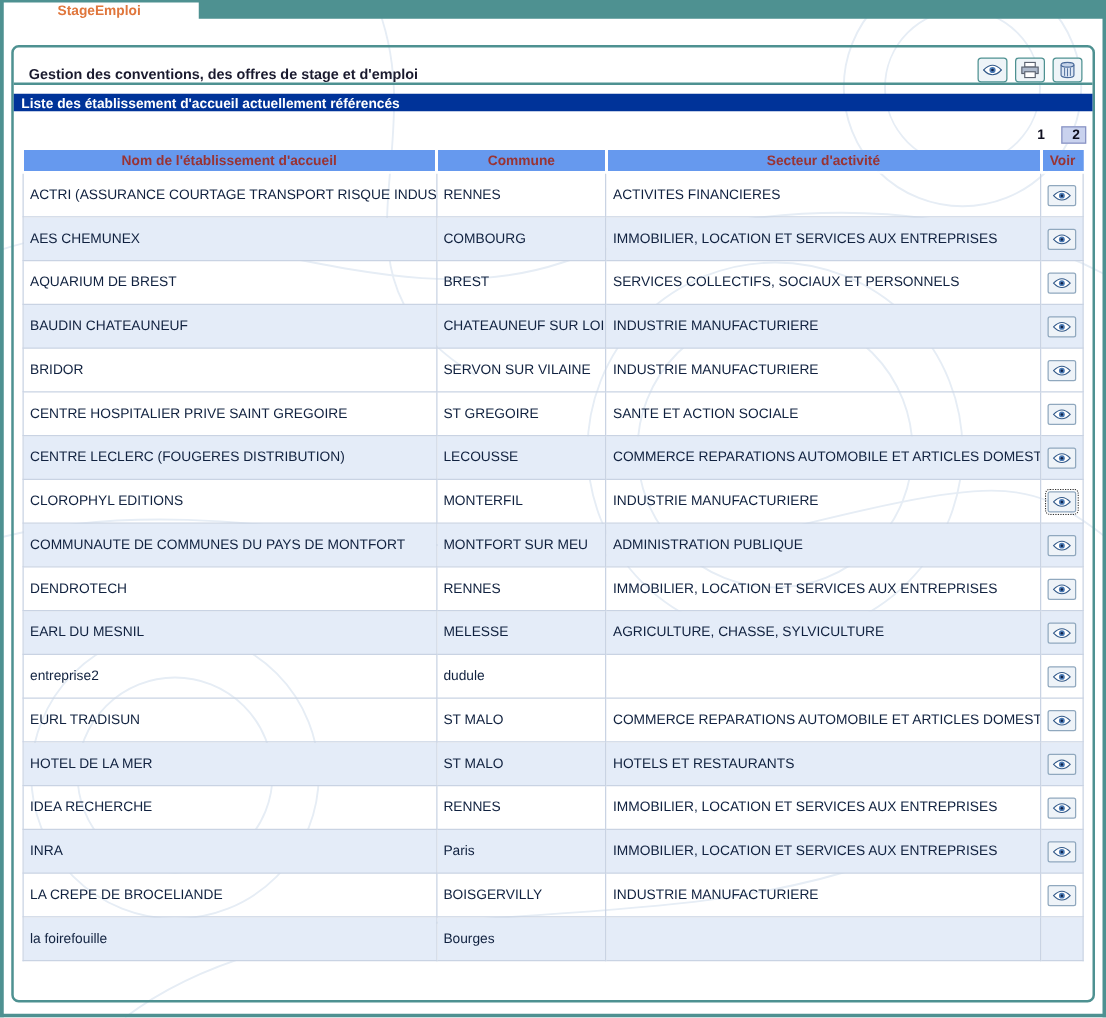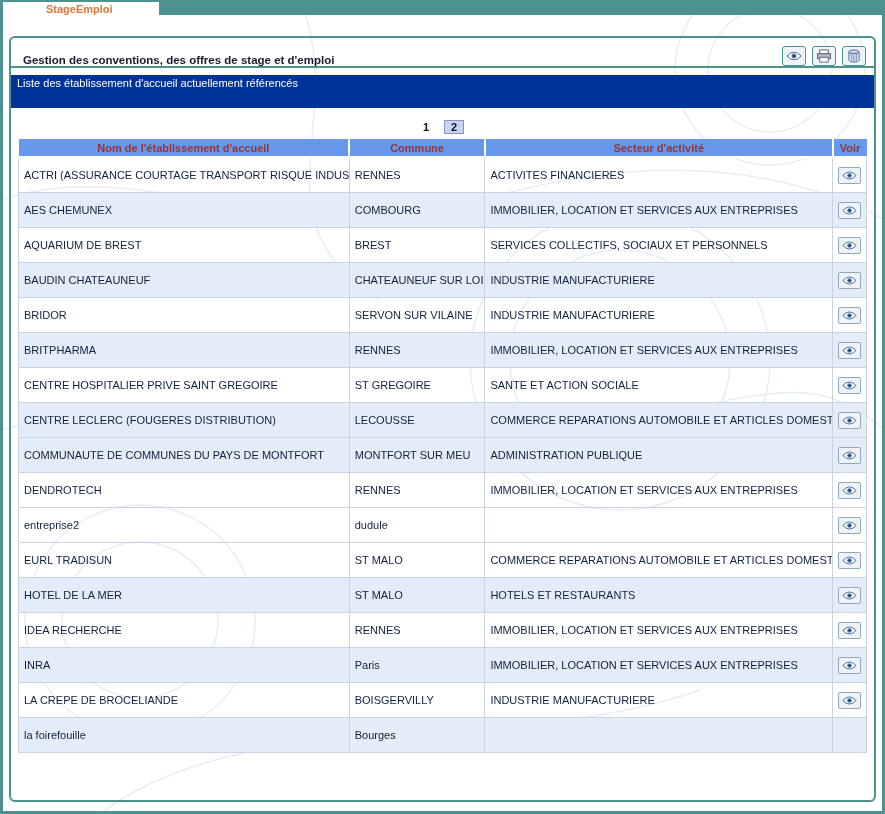--- a/index.html
+++ b/index.html
@@ -27,25 +27,25 @@
     display:flex;justify-content:space-between;align-items:flex-end;
     height:28px;padding:0 8px 0 12px;border-bottom:2px solid #4e9191;
   }
   .panel-title{font-size:11.5px;font-weight:bold;color:#1a1a2e;}
   .panel-toolbar{display:flex;gap:6px;}
   .tool-btn{
     width:24px;height:20px;background:#eef4f8;border:1px solid #4e9191;border-radius:3px;
     display:inline-flex;align-items:center;justify-content:center;cursor:pointer;padding:0;
   }
   .section-bar{
-    margin-top:7px;height:33px;line-height:16px;background:#003399;color:#ffffff;
-    font-size:11px;font-weight:normal;padding-left:6px;
+    margin-top:7px;height:14px;line-height:16px;background:#003399;color:#ffffff;
+    font-size:11px;font-weight:bold;padding-left:6px;
   }
   .pagination{
-    margin:12px 0 5px 0;text-align:center;font-size:11px;color:#101020;
+    margin:12px 0 5px 0;text-align:right;font-size:11px;color:#101020;
   }
   .page-num{display:inline-block;min-width:10px;margin:0 5px;cursor:pointer;}
   .page-num.current{font-weight:bold;}
   .page-num.boxed{
     background:#c9d2ee;border:1px solid #8a94c4;padding:0 4px;font-weight:bold;
   }
   .data-table{
     width:calc(100% - 14px);margin:2px auto 0 auto;border-collapse:collapse;
     table-layout:fixed;background:transparent;
   }
@@ -207,34 +207,20 @@
     <td class="col-voir">
       <button class="voir-btn">
         <svg width="15" height="9" viewBox="0 0 18 10">
           <path d="M1 5 Q9 -3.5 17 5 Q9 13.5 1 5 Z" fill="#ffffff" stroke="#335a8a" stroke-width="1"></path>
           <circle cx="9" cy="5" r="2.8" fill="#4a7ab5"></circle>
           <circle cx="9" cy="5" r="1.2" fill="#10234a"></circle>
         </svg>
       </button>
     </td>
   </tr>
-        <tr class="data-row alt">
-    <td class="col-name">BRITPHARMA</td>
-    <td class="col-commune">RENNES</td>
-    <td class="col-secteur">IMMOBILIER, LOCATION ET SERVICES AUX ENTREPRISES</td>
-    <td class="col-voir">
-      <button class="voir-btn">
-        <svg width="15" height="9" viewBox="0 0 18 10">
-          <path d="M1 5 Q9 -3.5 17 5 Q9 13.5 1 5 Z" fill="#ffffff" stroke="#335a8a" stroke-width="1"></path>
-          <circle cx="9" cy="5" r="2.8" fill="#4a7ab5"></circle>
-          <circle cx="9" cy="5" r="1.2" fill="#10234a"></circle>
-        </svg>
-      </button>
-    </td>
-  </tr>
         <tr class="data-row">
     <td class="col-name">CENTRE HOSPITALIER PRIVE SAINT GREGOIRE</td>
     <td class="col-commune">ST GREGOIRE</td>
     <td class="col-secteur">SANTE ET ACTION SOCIALE</td>
     <td class="col-voir">
       <button class="voir-btn">
         <svg width="15" height="9" viewBox="0 0 18 10">
           <path d="M1 5 Q9 -3.5 17 5 Q9 13.5 1 5 Z" fill="#ffffff" stroke="#335a8a" stroke-width="1"></path>
           <circle cx="9" cy="5" r="2.8" fill="#4a7ab5"></circle>
           <circle cx="9" cy="5" r="1.2" fill="#10234a"></circle>
@@ -249,20 +235,34 @@
     <td class="col-voir">
       <button class="voir-btn">
         <svg width="15" height="9" viewBox="0 0 18 10">
           <path d="M1 5 Q9 -3.5 17 5 Q9 13.5 1 5 Z" fill="#ffffff" stroke="#335a8a" stroke-width="1"></path>
           <circle cx="9" cy="5" r="2.8" fill="#4a7ab5"></circle>
           <circle cx="9" cy="5" r="1.2" fill="#10234a"></circle>
         </svg>
       </button>
     </td>
   </tr>
+        <tr class="data-row">
+    <td class="col-name">CLOROPHYL EDITIONS</td>
+    <td class="col-commune">MONTERFIL</td>
+    <td class="col-secteur">INDUSTRIE MANUFACTURIERE</td>
+    <td class="col-voir">
+      <button class="voir-btn focused">
+        <svg width="15" height="9" viewBox="0 0 18 10">
+          <path d="M1 5 Q9 -3.5 17 5 Q9 13.5 1 5 Z" fill="#ffffff" stroke="#335a8a" stroke-width="1"></path>
+          <circle cx="9" cy="5" r="2.8" fill="#4a7ab5"></circle>
+          <circle cx="9" cy="5" r="1.2" fill="#10234a"></circle>
+        </svg>
+      </button>
+    </td>
+  </tr>
         <tr class="data-row alt">
     <td class="col-name">COMMUNAUTE DE COMMUNES DU PAYS DE MONTFORT</td>
     <td class="col-commune">MONTFORT SUR MEU</td>
     <td class="col-secteur">ADMINISTRATION PUBLIQUE</td>
     <td class="col-voir">
       <button class="voir-btn">
         <svg width="15" height="9" viewBox="0 0 18 10">
           <path d="M1 5 Q9 -3.5 17 5 Q9 13.5 1 5 Z" fill="#ffffff" stroke="#335a8a" stroke-width="1"></path>
           <circle cx="9" cy="5" r="2.8" fill="#4a7ab5"></circle>
           <circle cx="9" cy="5" r="1.2" fill="#10234a"></circle>
@@ -277,20 +277,34 @@
     <td class="col-voir">
       <button class="voir-btn">
         <svg width="15" height="9" viewBox="0 0 18 10">
           <path d="M1 5 Q9 -3.5 17 5 Q9 13.5 1 5 Z" fill="#ffffff" stroke="#335a8a" stroke-width="1"></path>
           <circle cx="9" cy="5" r="2.8" fill="#4a7ab5"></circle>
           <circle cx="9" cy="5" r="1.2" fill="#10234a"></circle>
         </svg>
       </button>
     </td>
   </tr>
+        <tr class="data-row alt">
+    <td class="col-name">EARL DU MESNIL</td>
+    <td class="col-commune">MELESSE</td>
+    <td class="col-secteur">AGRICULTURE, CHASSE, SYLVICULTURE</td>
+    <td class="col-voir">
+      <button class="voir-btn">
+        <svg width="15" height="9" viewBox="0 0 18 10">
+          <path d="M1 5 Q9 -3.5 17 5 Q9 13.5 1 5 Z" fill="#ffffff" stroke="#335a8a" stroke-width="1"></path>
+          <circle cx="9" cy="5" r="2.8" fill="#4a7ab5"></circle>
+          <circle cx="9" cy="5" r="1.2" fill="#10234a"></circle>
+        </svg>
+      </button>
+    </td>
+  </tr>
         <tr class="data-row">
     <td class="col-name">entreprise2</td>
     <td class="col-commune">dudule</td>
     <td class="col-secteur"></td>
     <td class="col-voir">
       <button class="voir-btn">
         <svg width="15" height="9" viewBox="0 0 18 10">
           <path d="M1 5 Q9 -3.5 17 5 Q9 13.5 1 5 Z" fill="#ffffff" stroke="#335a8a" stroke-width="1"></path>
           <circle cx="9" cy="5" r="2.8" fill="#4a7ab5"></circle>
           <circle cx="9" cy="5" r="1.2" fill="#10234a"></circle>

